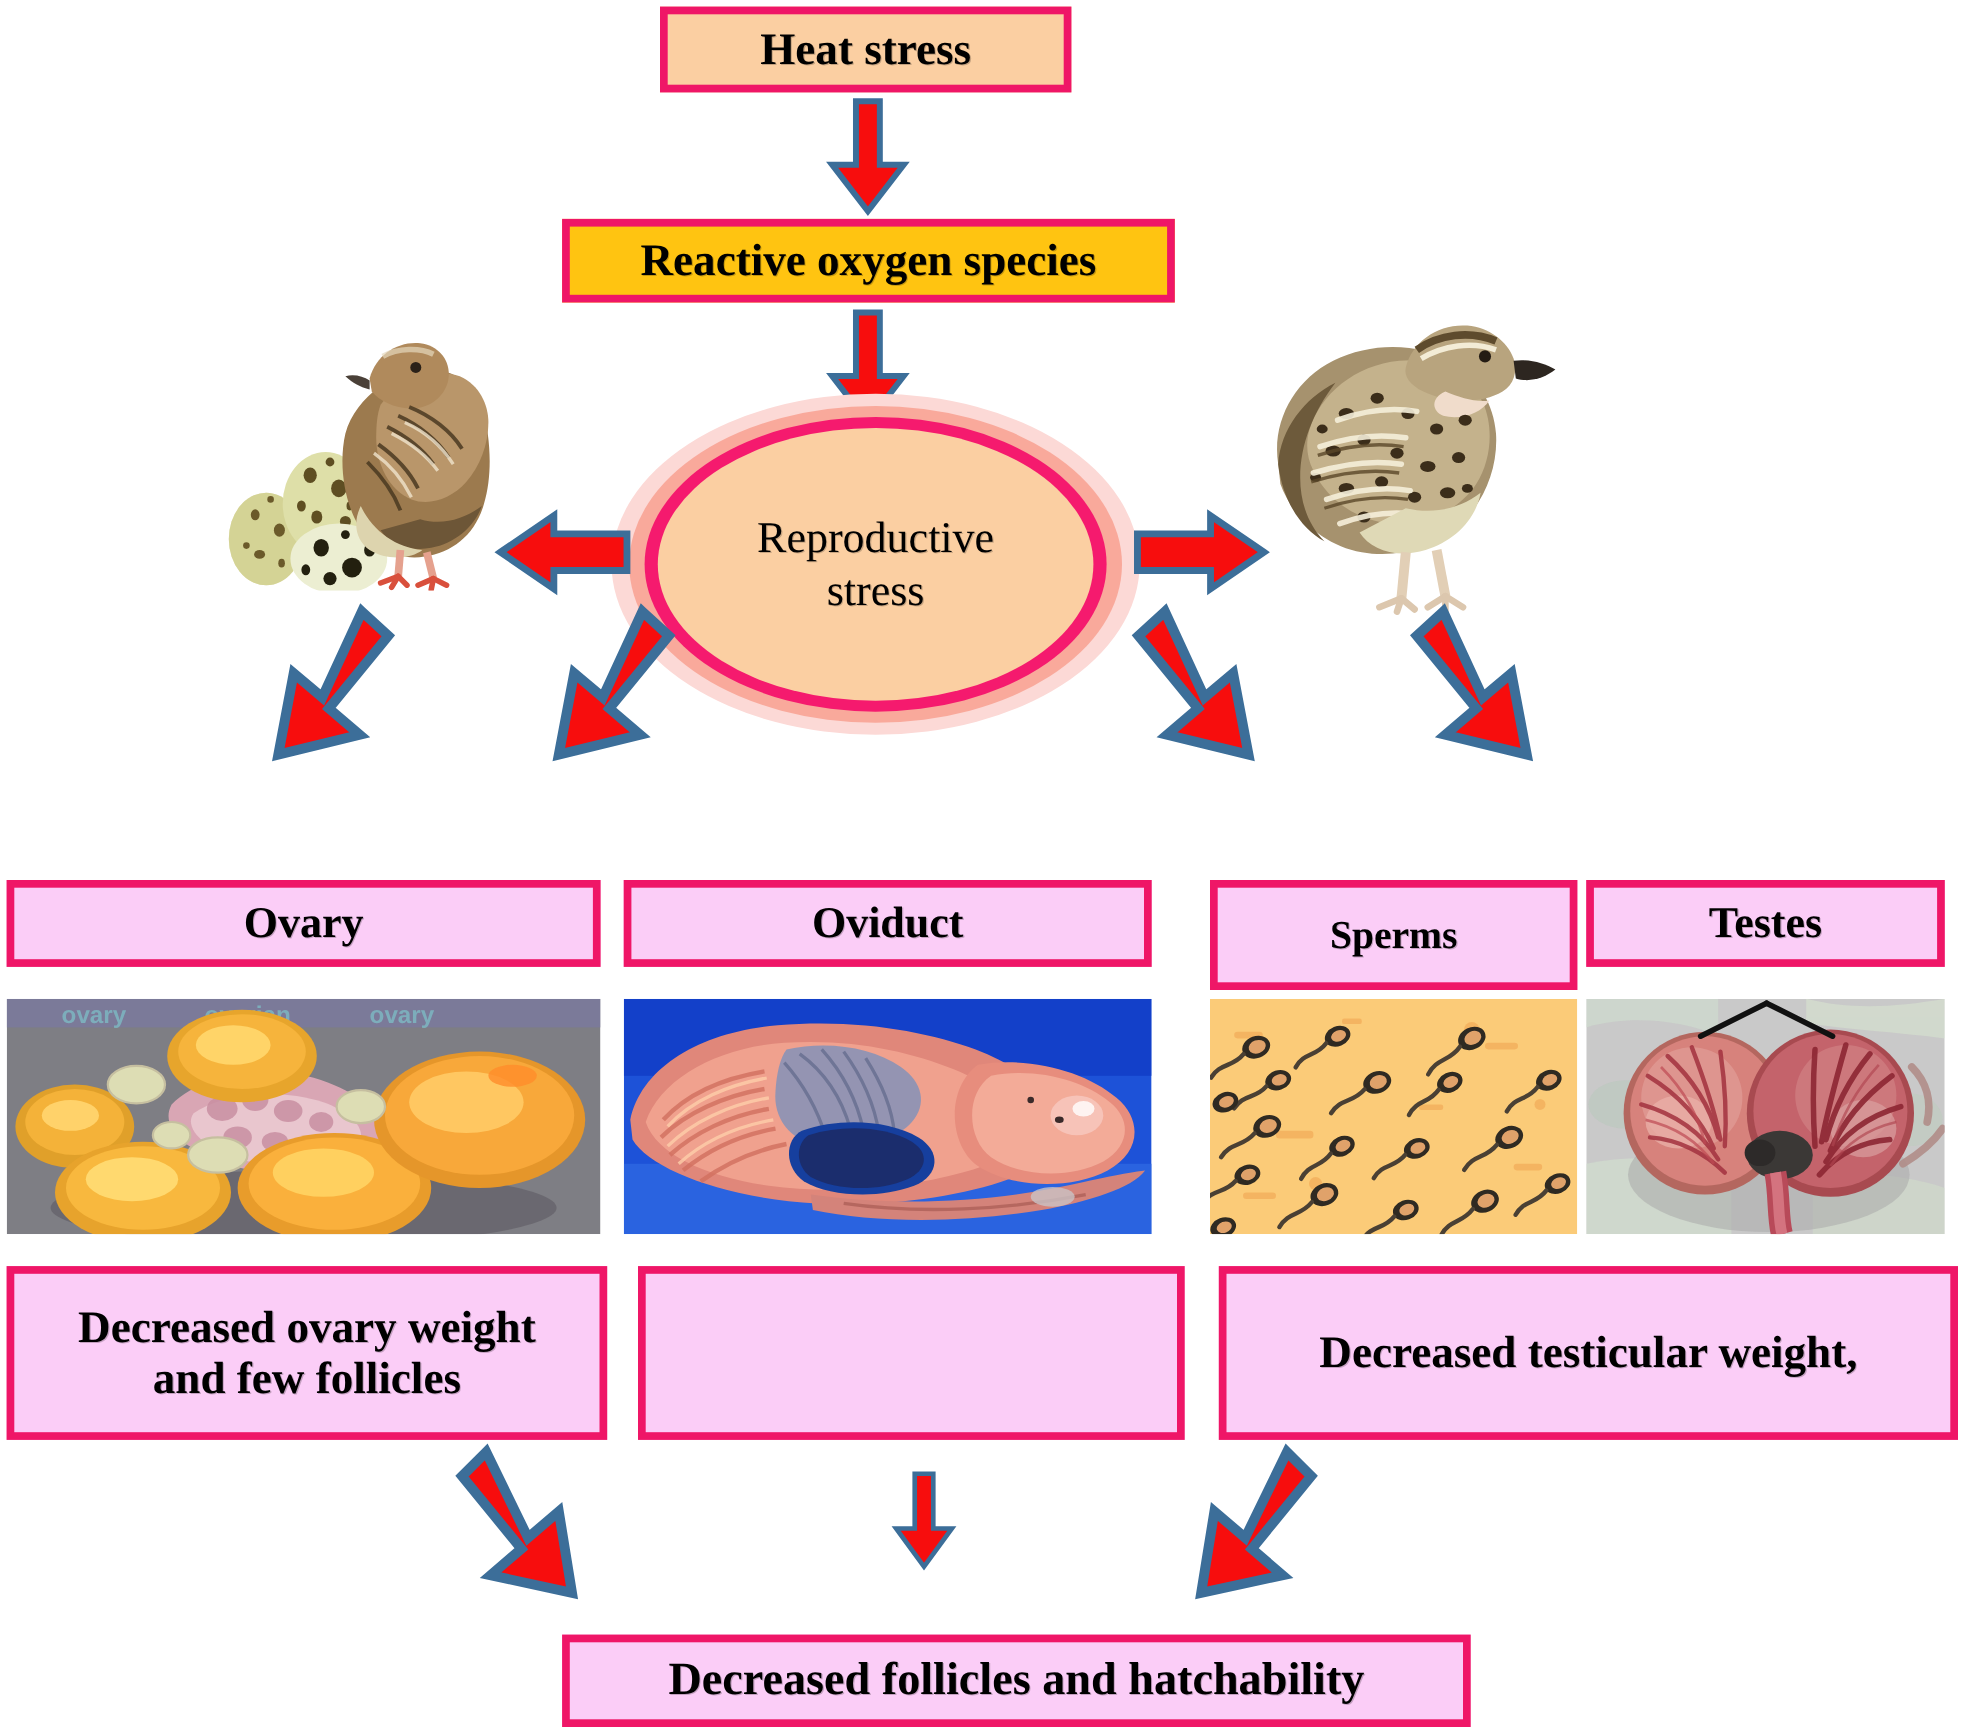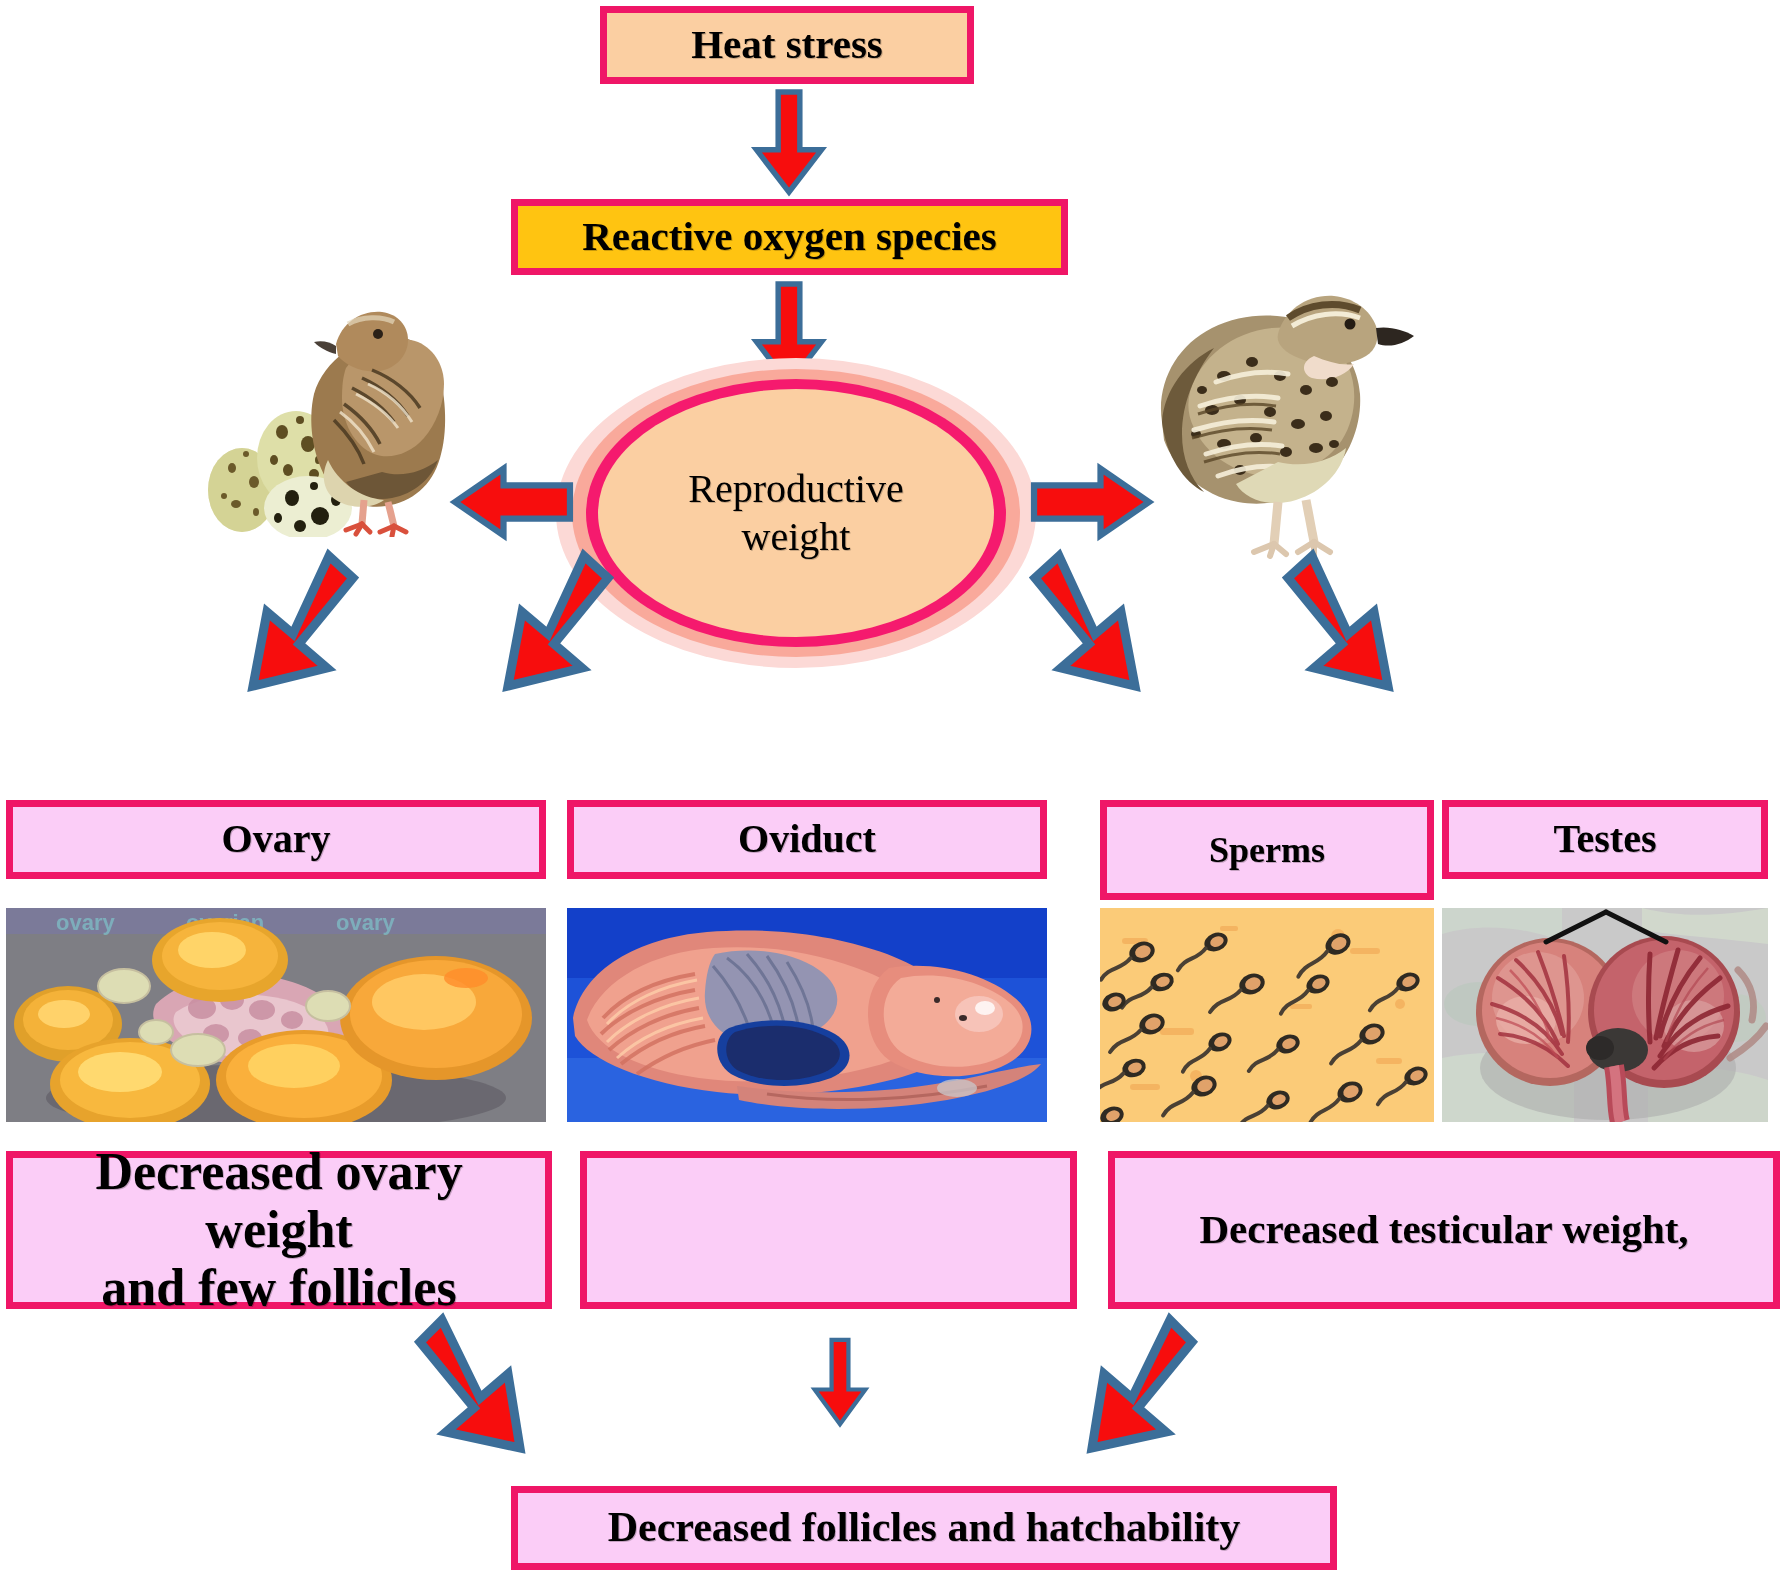--- a/index.html
+++ b/index.html
@@ -67,21 +67,21 @@
   <polygon points="46,0 82,0 82,96 118,96 64,166 10,96 46,96" fill="#f70d0d" stroke="#3c6e99" stroke-width="9"></polygon>
 </svg>
 
 <div class="ellipse-wrap" style="left:556px;top:358px;width:480px;height:310px;">
   <div class="ell ell-glow2" style="left:0;top:0;width:480px;height:310px;"></div>
   <div class="ell ell-glow1" style="left:16px;top:11px;width:448px;height:288px;"></div>
   <div class="ell ell-ring" style="left:30px;top:21px;width:420px;height:268px;"></div>
   <div class="ell ell-core" style="left:42px;top:31px;width:396px;height:248px;font-size:40px;">
     <div>
       <div>Reproductive</div>
-      <div>weight</div>
+      <div>stress</div>
     </div>
   </div>
 </div>
 
 <svg class="arrow" style="left:455px;top:466px;" width="115" height="72" viewBox="0 0 166 104">
   <polygon points="0,52 70,4 70,28 166,28 166,76 70,76 70,100" fill="#f70d0d" stroke="#3c6e99" stroke-width="9" stroke-linejoin="miter"></polygon>
 </svg>
 
 <svg class="arrow" style="left:1034px;top:466px;" width="115" height="72" viewBox="0 0 166 104">
   <polygon points="166,52 96,4 96,28 0,28 0,76 96,76 96,100" fill="#f70d0d" stroke="#3c6e99" stroke-width="9" stroke-linejoin="miter"></polygon>
@@ -558,21 +558,21 @@
       <path d="M164 4 L224 34"></path>
     </g>
 
     <g stroke="#b08a85" stroke-width="7" fill="none" opacity=".85" stroke-linecap="round">
       <path d="M296 62 C310 76 314 94 310 112"></path>
       <path d="M288 150 C304 140 316 130 324 118"></path>
     </g>
   </svg>
 </div>
 
-<div class="box box-pink" style="left:6px;top:1151px;width:546px;height:158px;font-size:52px;padding:0 10px;align-items:center;">
+<div class="box box-pink" style="left:6px;top:1151px;width:546px;height:158px;font-size:41px;padding:0 10px;align-items:center;">
   <div>
     <div>Decreased ovary weight</div>
     <div>and few follicles</div>
   </div>
 </div>
 
 <div class="box box-pink" style="left:580px;top:1151px;width:497px;height:158px;font-size:41px;padding:0 10px;">
   <div>
   </div>
 </div>

